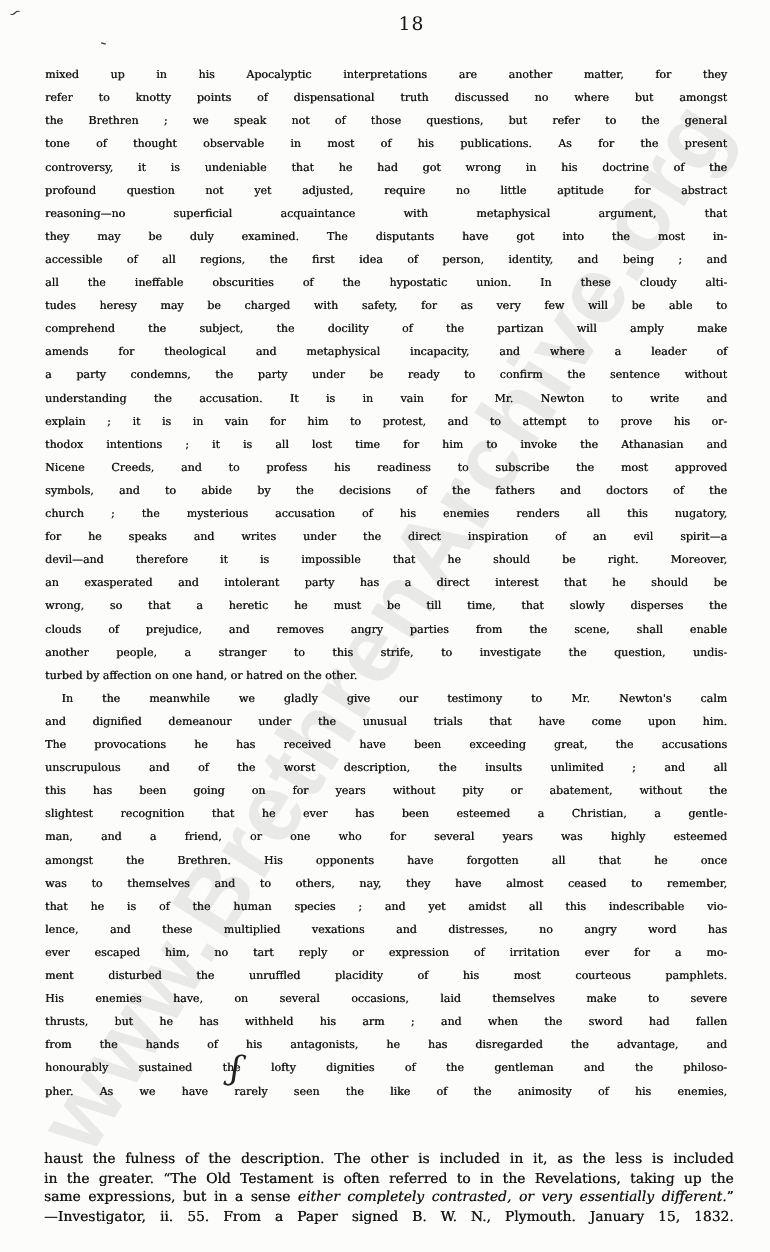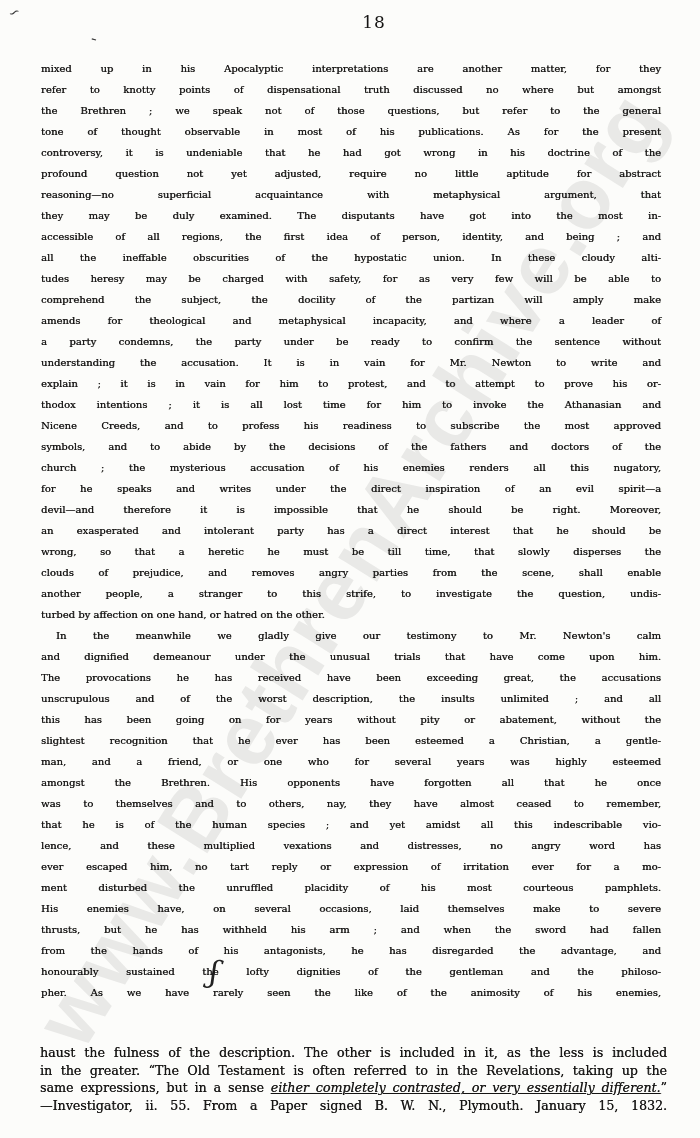--- a/index.html
+++ b/index.html
@@ -55,21 +55,21 @@
     line-height: 17.6px;
     z-index: 2;
     text-shadow: 0.3px 0 0 rgba(21,20,19,0.8);
   }
   .line {
     text-align: justify;
     text-align-last: justify;
   }
   .line.short { text-align-last: left; }
   .line.indent { text-indent: 15px; }
-  .it { font-style: italic; text-decoration: underline; }
+  .it { font-style: italic; }
   .scan-mark {
     position: absolute;
     z-index: 1;
     color: #3a3a3a;
     font-size: 13px;
   }
   .scan-mark.m1 { left: 8px; top: 4px; transform: rotate(-25deg); font-size: 14px; }
   .scan-mark.m2 { left: 92px; top: 24px; transform: rotate(15deg); font-size: 15px; }
   .scan-mark.m3 {
     left: 210px; top: 954px;

